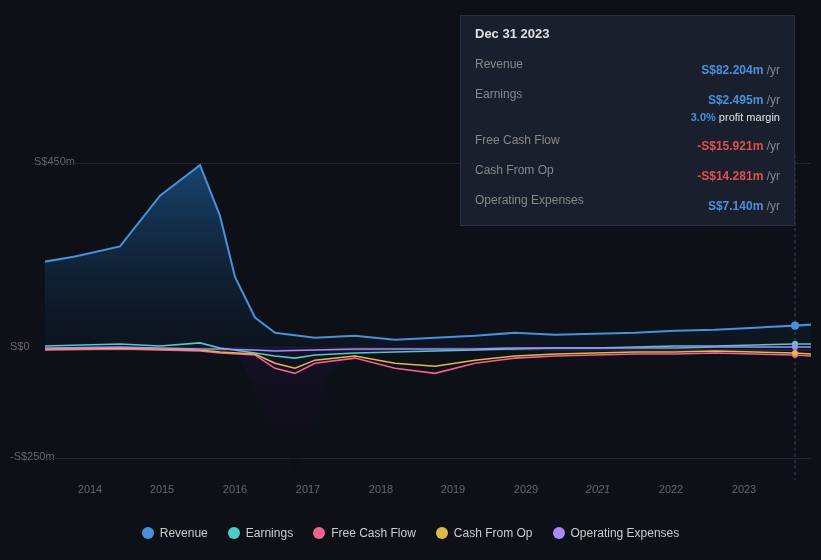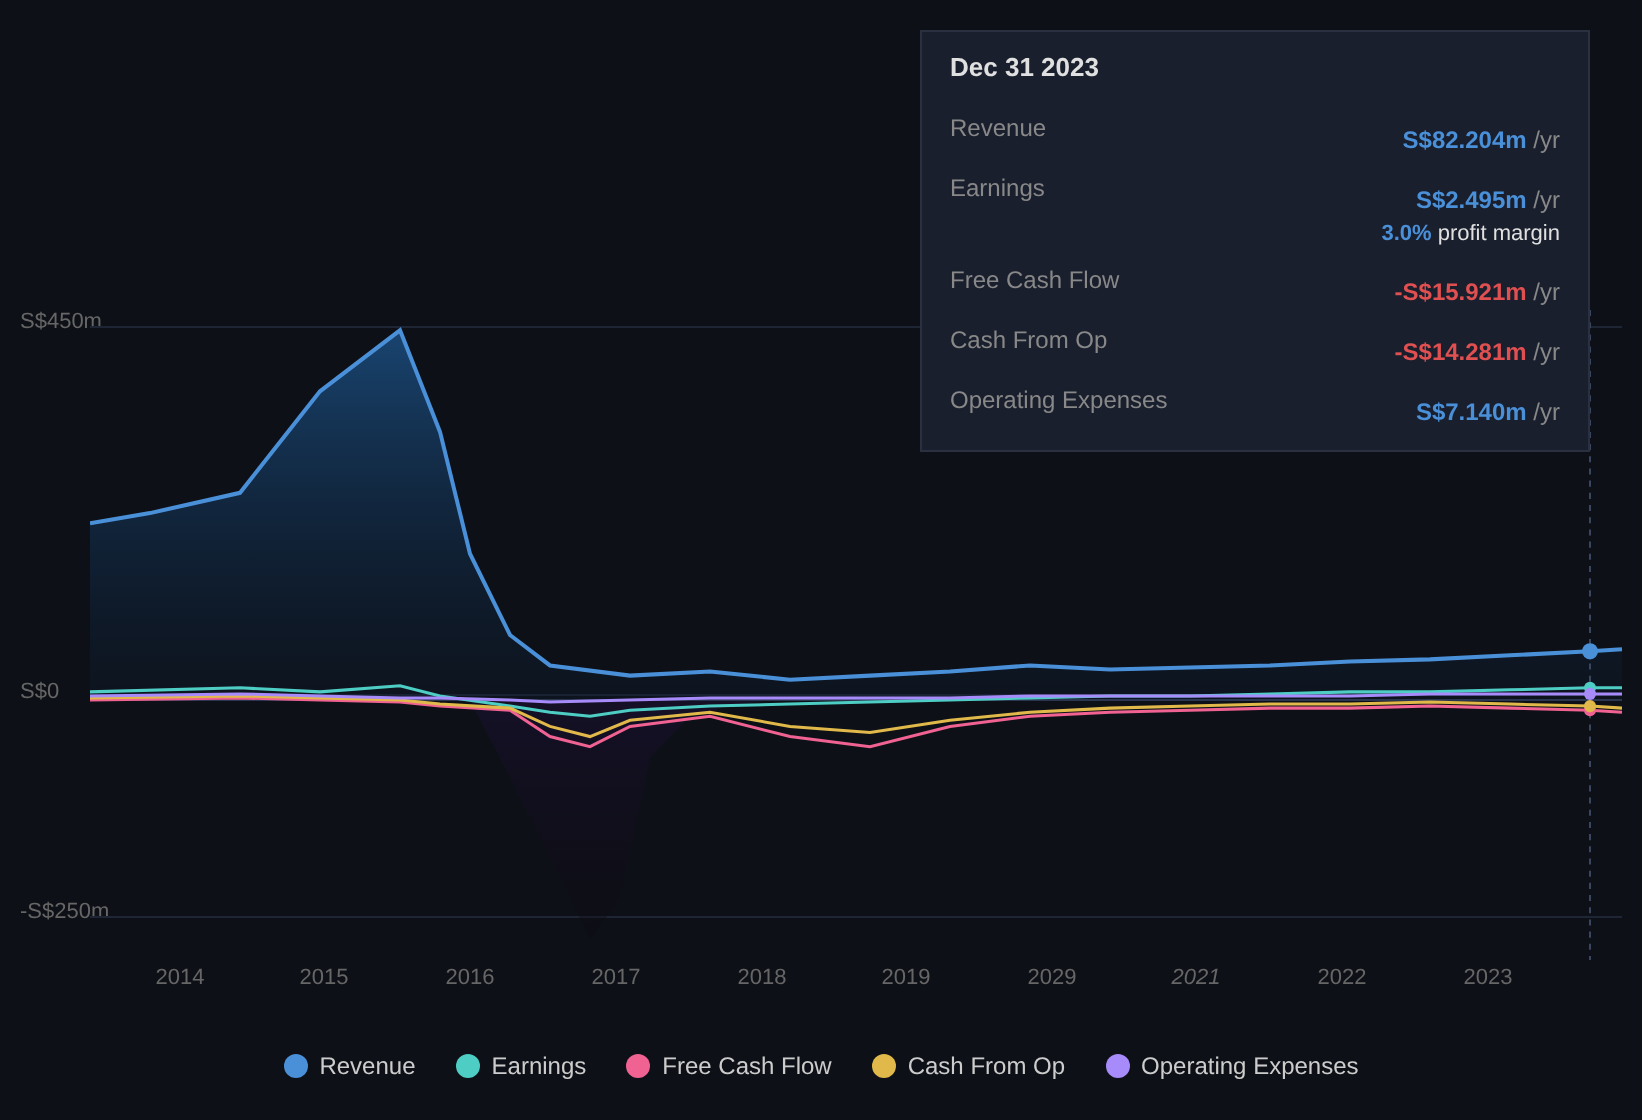--- a/index.html
+++ b/index.html
@@ -170,21 +170,21 @@
     <div class="tooltip-row">
       <span class="tooltip-label">Cash From Op</span>
       <span class="tooltip-value negative">-S$14.281m <span style="color:#888;font-weight:normal">/yr</span></span>
     </div>
     <div class="tooltip-row">
       <span class="tooltip-label">Operating Expenses</span>
       <span class="tooltip-value positive">S$7.140m <span style="color:#888;font-weight:normal">/yr</span></span>
     </div>
   </div>
 
-  <div class="y-label" style="top: 155px;">S$450m</div>
+  <div class="y-label" style="top: 155px; margin-left: 24px;">S$450m</div>
   <div class="y-label" style="top: 340px;">S$0</div>
   <div class="y-label" style="top: 450px;">-S$250m</div>
 
   <div class="grid-line" style="top: 163px;"></div>
   <div class="grid-line" style="top: 347px;"></div>
   <div class="grid-line" style="top: 458px;"></div>
 
   <div class="chart-svg-container">
     <svg viewBox="0 0 766 320" preserveAspectRatio="none">
       <defs>

